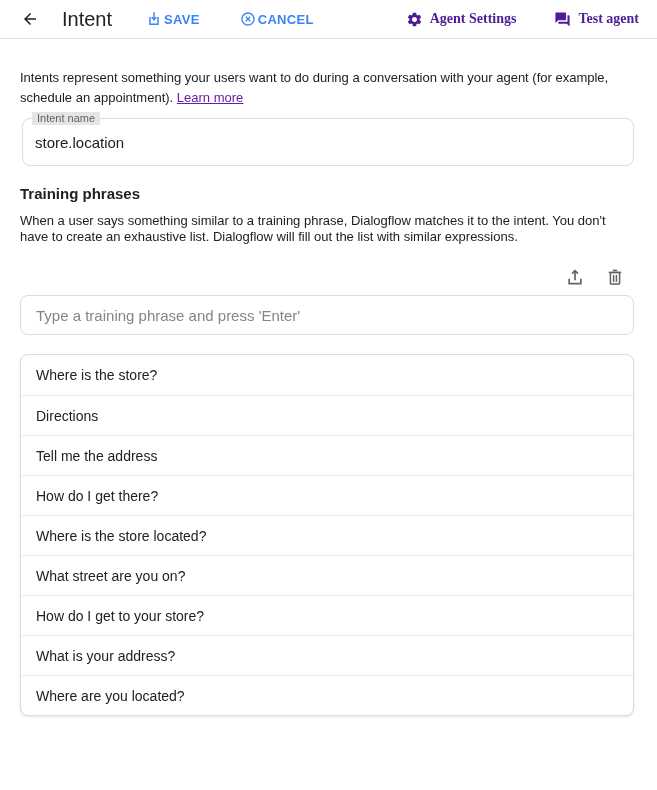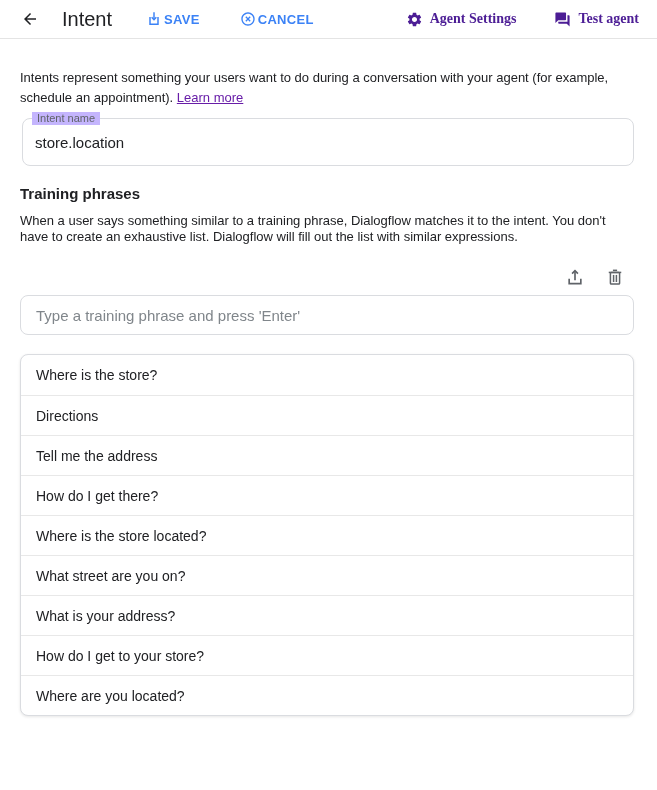--- a/index.html
+++ b/index.html
@@ -78,21 +78,21 @@
   .name-field {
     position: relative;
     margin: 10px 23px 0 22px;
     height: 48px;
     border: 1px solid #dadce0;
     border-radius: 8px;
   }
   .name-field .float-label {
     position: absolute;
     top: -7px; left: 9px;
-    background: #c4b5fd;
+    background: #e5e5e5;
     padding: 0 5px;
     font-size: 11px;
     color: #5f6368;
     line-height: 13px;
   }
   .name-field input {
     width: 100%; height: 100%;
     border: none; outline: none;
     background: transparent;
     border-radius: 8px;
@@ -260,16 +260,16 @@
 
 <input class="phrase-input" type="text" placeholder="Type a training phrase and press 'Enter'" style="">
 
 <div class="phrase-list">
   <div class="phrase-row">Where is the store?</div>
   <div class="phrase-row">Directions</div>
   <div class="phrase-row">Tell me the address</div>
   <div class="phrase-row">How do I get there?</div>
   <div class="phrase-row">Where is the store located?</div>
   <div class="phrase-row">What street are you on?</div>
+  <div class="phrase-row">How do I get to your store?</div>
   <div class="phrase-row">What is your address?</div>
-  <div class="phrase-row">How do I get to your store?</div>
   <div class="phrase-row">Where are you located?</div>
 </div>
 
 </body></html>

